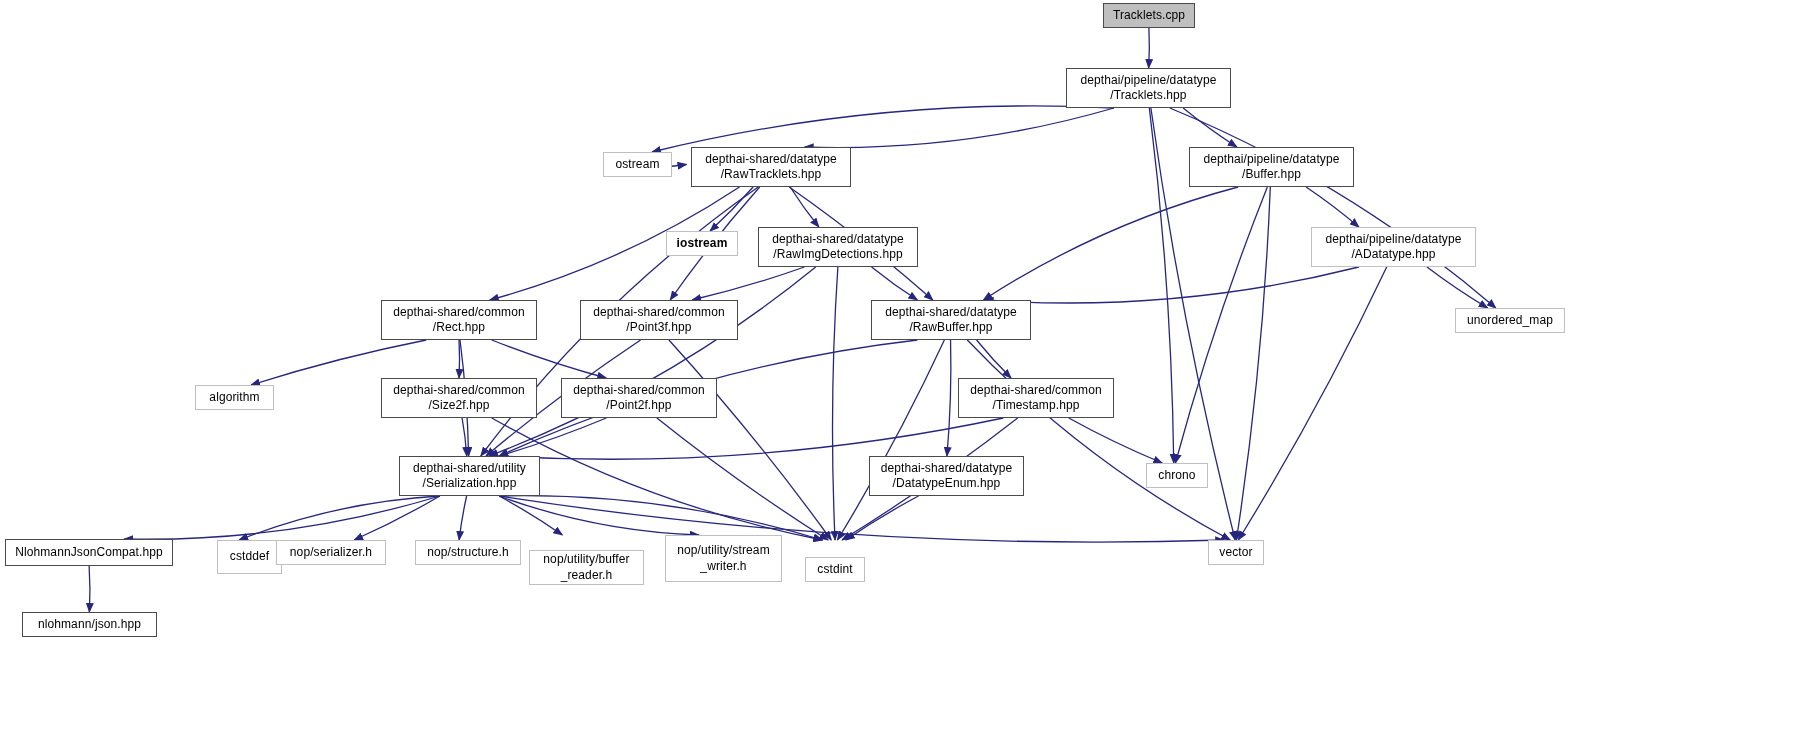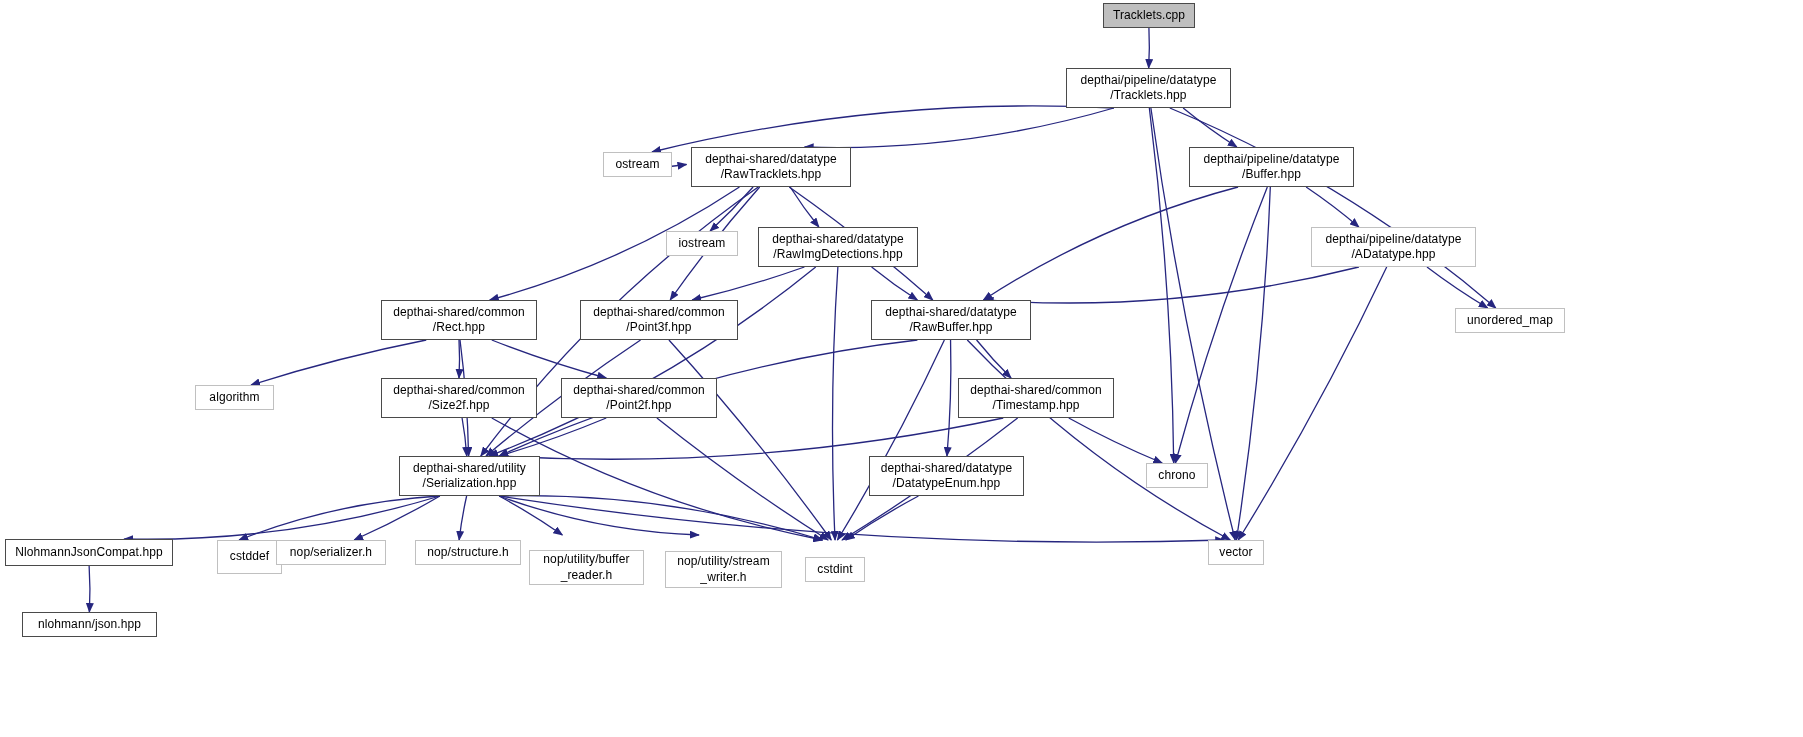--- a/index.html
+++ b/index.html
@@ -116,21 +116,21 @@
   </svg>
   <div id="nodes-layer">
       <div class="node root" style="left: 1103px; top: 3px; width: 92px; height: 25px;">Tracklets.cpp</div>
       <div class="node strong" style="left: 1066px; top: 68px; width: 165px; height: 40px;">depthai/pipeline/datatype
 /Tracklets.hpp</div>
       <div class="node " style="left: 603px; top: 152px; width: 69px; height: 25px;">ostream</div>
       <div class="node strong" style="left: 691px; top: 147px; width: 160px; height: 40px;">depthai-shared/datatype
 /RawTracklets.hpp</div>
       <div class="node strong" style="left: 1189px; top: 147px; width: 165px; height: 40px;">depthai/pipeline/datatype
 /Buffer.hpp</div>
-      <div class="node " style="left: 666px; top: 231px; width: 72px; height: 25px;">iostream</div>
+      <div class="node " style="left: 666px; top: 231px; width: 72px; height: 25px; font-weight: bold;">iostream</div>
       <div class="node strong" style="left: 758px; top: 227px; width: 160px; height: 40px;">depthai-shared/datatype
 /RawImgDetections.hpp</div>
       <div class="node " style="left: 1311px; top: 227px; width: 165px; height: 40px;">depthai/pipeline/datatype
 /ADatatype.hpp</div>
       <div class="node strong" style="left: 381px; top: 300px; width: 156px; height: 40px;">depthai-shared/common
 /Rect.hpp</div>
       <div class="node strong" style="left: 580px; top: 300px; width: 158px; height: 40px;">depthai-shared/common
 /Point3f.hpp</div>
       <div class="node strong" style="left: 871px; top: 300px; width: 160px; height: 40px;">depthai-shared/datatype
 /RawBuffer.hpp</div>
@@ -146,19 +146,19 @@
 /Serialization.hpp</div>
       <div class="node strong" style="left: 869px; top: 456px; width: 155px; height: 40px;">depthai-shared/datatype
 /DatatypeEnum.hpp</div>
       <div class="node " style="left: 1146px; top: 463px; width: 62px; height: 25px;">chrono</div>
       <div class="node strong" style="left: 5px; top: 539px; width: 168px; height: 27px;">NlohmannJsonCompat.hpp</div>
       <div class="node " style="left: 193px; top: 540px; width: 65px; height: 34px; margin-left: 24px;">cstddef</div>
       <div class="node " style="left: 276px; top: 540px; width: 110px; height: 25px;">nop/serializer.h</div>
       <div class="node " style="left: 404px; top: 540px; width: 106px; height: 25px; margin-left: 11px;">nop/structure.h</div>
       <div class="node " style="left: 529px; top: 550px; width: 115px; height: 35px;">nop/utility/buffer
 _reader.h</div>
-      <div class="node " style="left: 665px; top: 535px; width: 117px; height: 37px; margin-top: 16px;">nop/utility/stream
+      <div class="node " style="left: 665px; top: 535px; width: 117px; height: 47px;">nop/utility/stream
 _writer.h</div>
       <div class="node " style="left: 805px; top: 540px; width: 60px; height: 25px; margin-top: 17px;">cstdint</div>
       <div class="node " style="left: 1208px; top: 540px; width: 56px; height: 25px;">vector</div>
       <div class="node strong" style="left: 22px; top: 612px; width: 135px; height: 25px;">nlohmann/json.hpp</div>
     </div>
 </div>
 
 </body></html>

